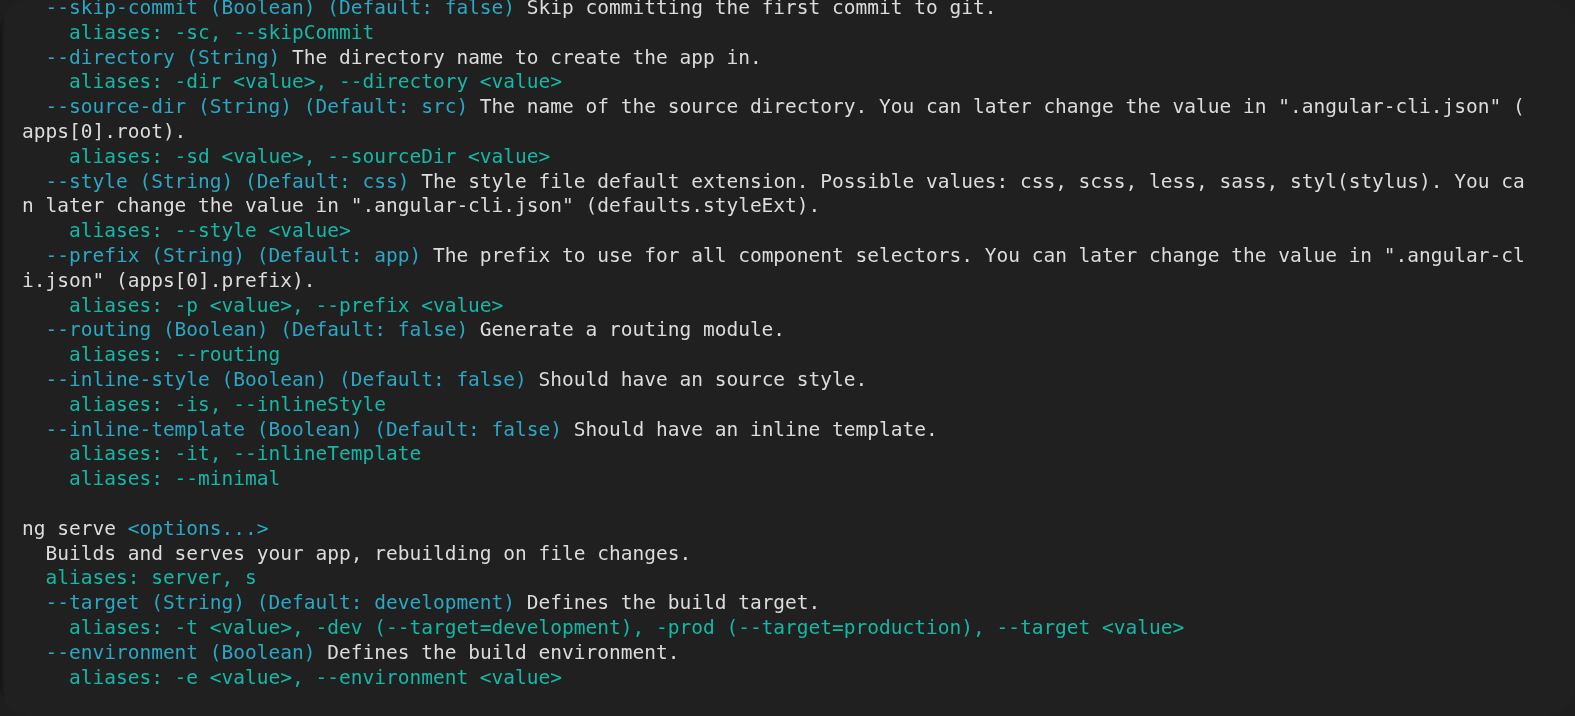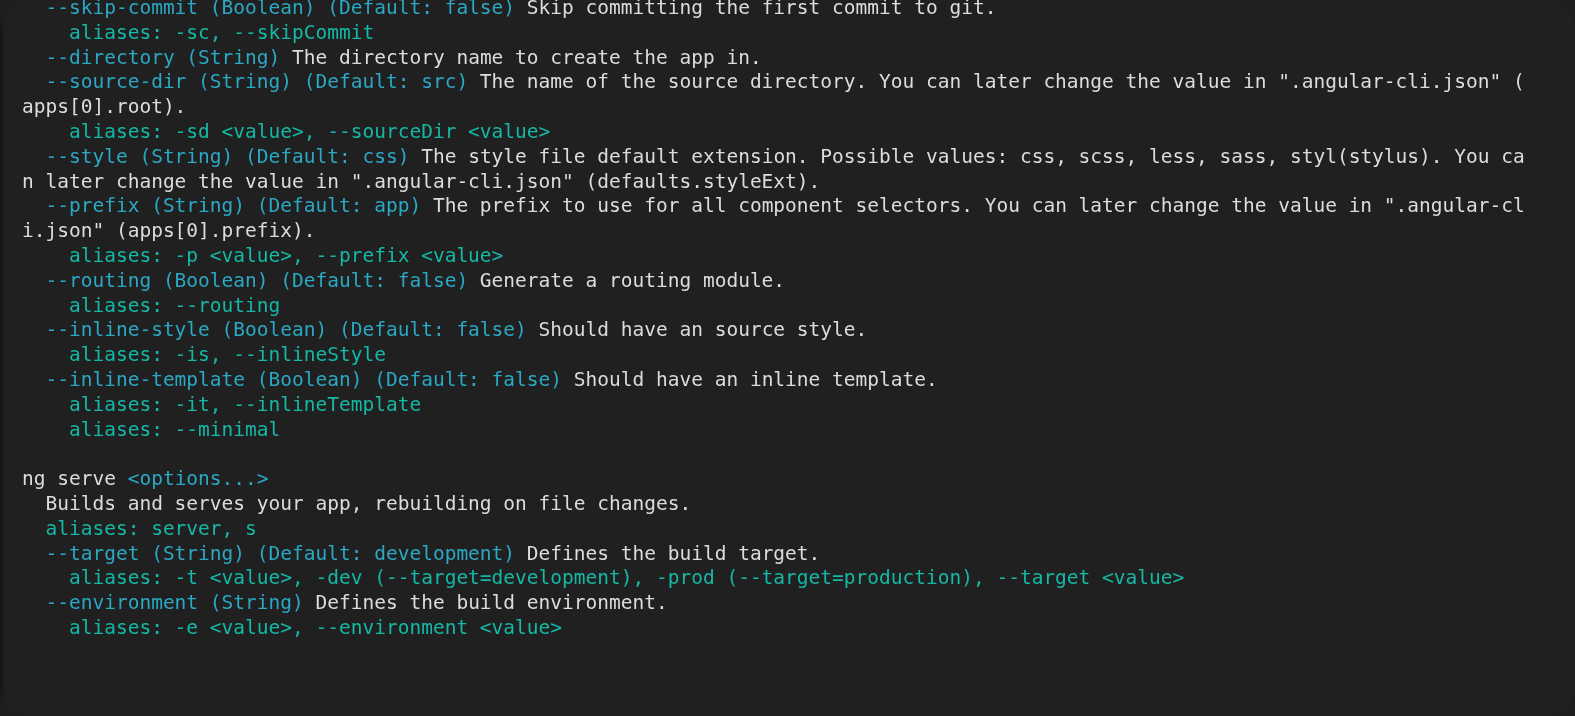--- a/index.html
+++ b/index.html
@@ -61,37 +61,39 @@
 </style>
 </head>
 <body>
 
 <div class="terminal">
   <div class="edge-shade"></div>
   <div class="screen" id="screen">
       <div class="line"><span class="c-white">  </span><span class="c-cyan">--skip-commit (Boolean) (Default: false)</span><span class="c-white"> Skip committing the first commit to git.</span></div>
       <div class="line"><span class="c-gray">    aliases: -sc, --skipCommit</span></div>
       <div class="line"><span class="c-white">  </span><span class="c-cyan">--directory (String)</span><span class="c-white"> The directory name to create the app in.</span></div>
+      <div class="line"><span class="c-gray">    aliases: -dir &lt;value&gt;, --directory &lt;value&gt;</span></div>
       <div class="line"><span class="c-white">  </span><span class="c-cyan">--source-dir (String) (Default: src)</span><span class="c-white"> The name of the source directory. You can later change the value in ".angular-cli.json" (</span></div>
       <div class="line"><span class="c-white">apps[0].root).</span></div>
       <div class="line"><span class="c-gray">    aliases: -sd &lt;value&gt;, --sourceDir &lt;value&gt;</span></div>
       <div class="line"><span class="c-white">  </span><span class="c-cyan">--style (String) (Default: css)</span><span class="c-white"> The style file default extension. Possible values: css, scss, less, sass, styl(stylus). You ca</span></div>
       <div class="line"><span class="c-white">n later change the value in ".angular-cli.json" (defaults.styleExt).</span></div>
+      <div class="line"><span class="c-gray">    aliases: --style &lt;value&gt;</span></div>
       <div class="line"><span class="c-white">  </span><span class="c-cyan">--prefix (String) (Default: app)</span><span class="c-white"> The prefix to use for all component selectors. You can later change the value in ".angular-cl</span></div>
       <div class="line"><span class="c-white">i.json" (apps[0].prefix).</span></div>
       <div class="line"><span class="c-gray">    aliases: -p &lt;value&gt;, --prefix &lt;value&gt;</span></div>
       <div class="line"><span class="c-white">  </span><span class="c-cyan">--routing (Boolean) (Default: false)</span><span class="c-white"> Generate a routing module.</span></div>
       <div class="line"><span class="c-gray">    aliases: --routing</span></div>
       <div class="line"><span class="c-white">  </span><span class="c-cyan">--inline-style (Boolean) (Default: false)</span><span class="c-white"> Should have an source style.</span></div>
       <div class="line"><span class="c-gray">    aliases: -is, --inlineStyle</span></div>
       <div class="line"><span class="c-white">  </span><span class="c-cyan">--inline-template (Boolean) (Default: false)</span><span class="c-white"> Should have an inline template.</span></div>
       <div class="line"><span class="c-gray">    aliases: -it, --inlineTemplate</span></div>
       <div class="line"><span class="c-gray">    aliases: --minimal</span></div>
       <div class="line blank"><span class="c-white"></span></div>
       <div class="line"><span class="c-white">ng serve </span><span class="c-cyan">&lt;options...&gt;</span></div>
       <div class="line"><span class="c-white">  Builds and serves your app, rebuilding on file changes.</span></div>
       <div class="line"><span class="c-gray">  aliases: server, s</span></div>
       <div class="line"><span class="c-white">  </span><span class="c-cyan">--target (String) (Default: development)</span><span class="c-white"> Defines the build target.</span></div>
       <div class="line"><span class="c-gray">    aliases: -t &lt;value&gt;, -dev (--target=development), -prod (--target=production), --target &lt;value&gt;</span></div>
-      <div class="line"><span class="c-white">  </span><span class="c-cyan">--environment (String)</span><span class="c-white"> Defines the build environment.</span></div>
+      <div class="line"><span class="c-white">  </span><span class="c-cyan">--environment (Boolean)</span><span class="c-white"> Defines the build environment.</span></div>
       <div class="line"><span class="c-gray">    aliases: -e &lt;value&gt;, --environment &lt;value&gt;</span></div>
     </div>
 </div>
 
 </body></html>

